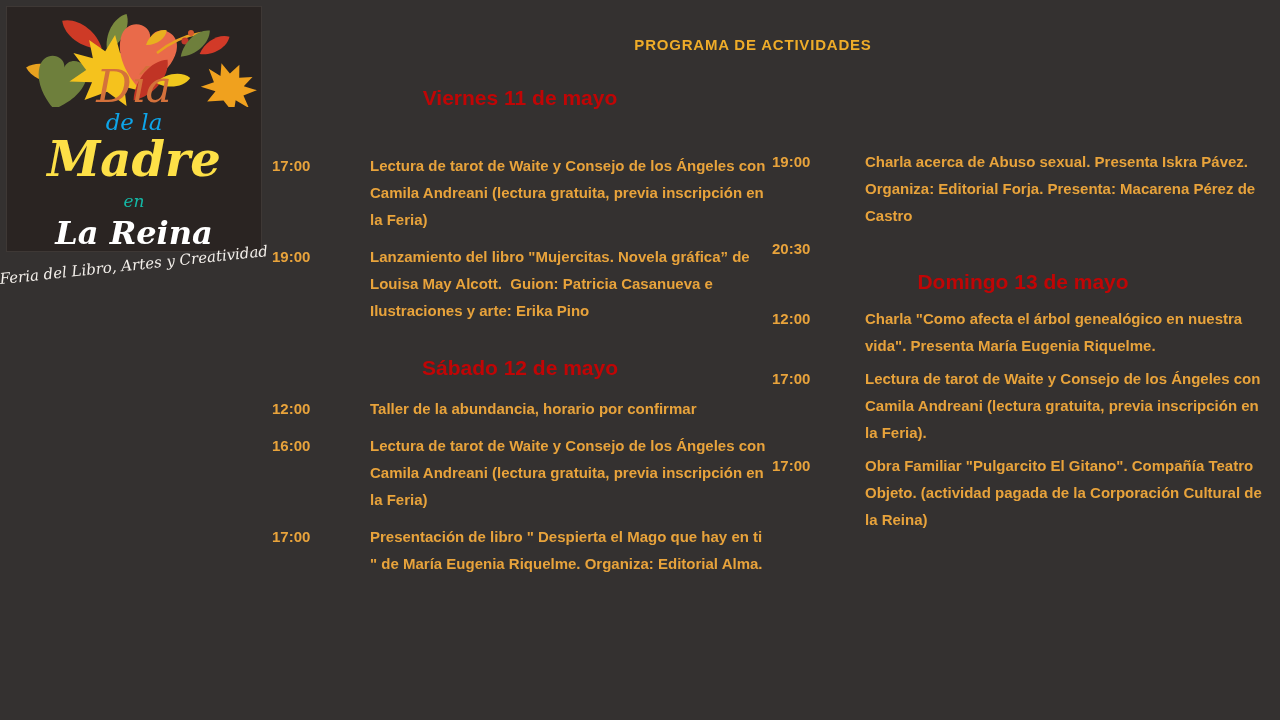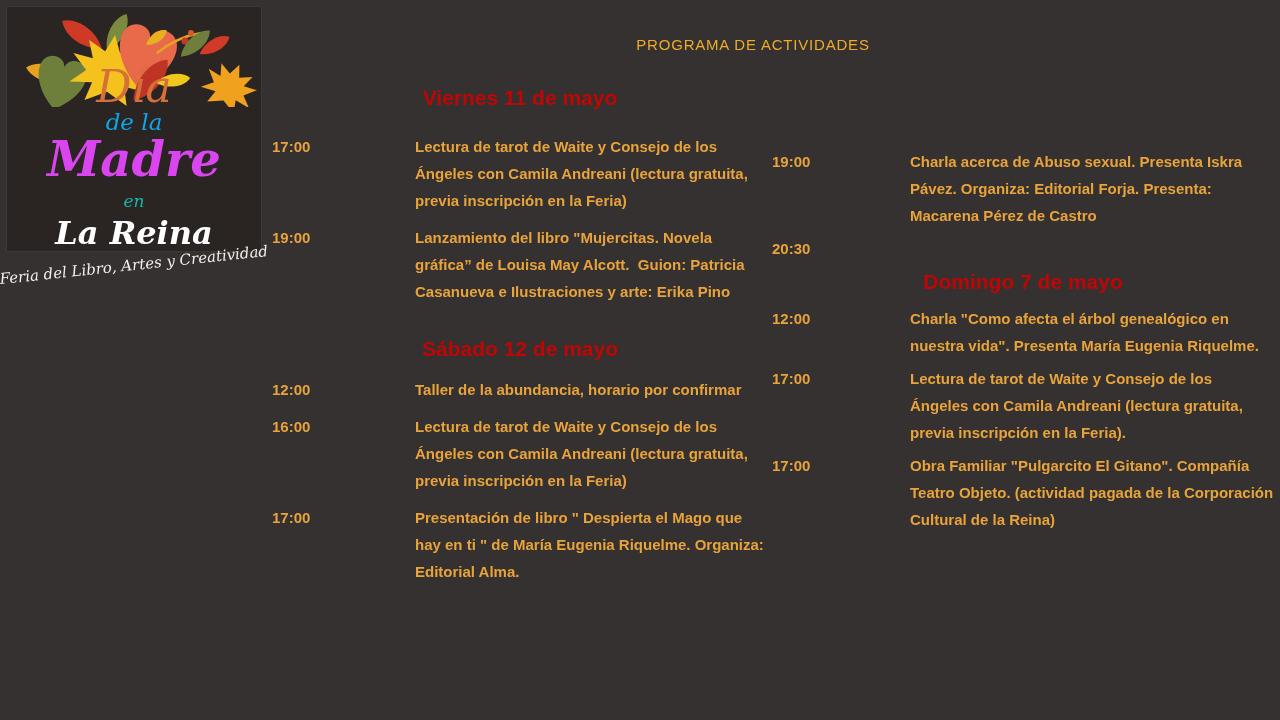--- a/index.html
+++ b/index.html
@@ -16,45 +16,45 @@
   }
   .logo-leaves{position:absolute;left:0;top:2px;width:256px;height:98px;}
   .logo-text{
     position:absolute;left:0;top:58px;width:100%;
     display:flex;flex-direction:column;align-items:center;
     font-family:"DejaVu Serif","Liberation Serif",serif;font-style:italic;
     line-height:1;
   }
   .logo-dia   {font-size:44px;font-weight:400;color:#D4713B;margin-top:0;}
   .logo-dela  {font-size:23px;color:#0ea5e9;margin-top:2px;}
-  .logo-madre {font-size:48px;font-weight:700;color:#d946ef;margin-top:1px;}
+  .logo-madre {font-size:48px;font-weight:700;color:#fde047;margin-top:1px;}
   .logo-en    {font-size:17px;color:#14b8a6;margin-top:10px;}
   .logo-reina {font-size:32px;font-weight:700;color:#ffffff;margin-top:7px;}
   .logo-tag   {font-size:15px;color:#F3EFEA;margin-top:9px;transform:rotate(-6deg);white-space:nowrap;}
 
   
   .main-title{
     position:absolute;left:262px;top:36px;width:982px;
-    text-align:center;color:#EFAC29;font-size:15px;font-weight:400;
+    text-align:center;color:#EFAC29;font-size:15px;font-weight:700;
     letter-spacing:0.8px;
   }
 
   
   .col{position:absolute;color:#E8A33B;font-weight:700;font-size:15px;line-height:27px;}
   .col-left {left:272px;top:84px;width:496px;}
   .col-right{left:772px;top:148px;width:502px;}
 
   .day-heading{
     text-align:center;color:#C00505;font-size:21px;font-weight:700;line-height:27px;
   }
-  .col-left  .day-heading.first {margin:0 0 22px 0;}
+  .col-left  .day-heading.first {margin:0 0 41px 0;}
   .col-left  .day-heading.second{margin:30px 0 14px 0;}
   .col-right .day-heading       {margin:6px 0 10px 0;}
 
-  .row{display:grid;margin-bottom:10px;gap:45px;}
+  .row{display:grid;margin-bottom:10px;}
   .col-left  .row{grid-template-columns:98px 1fr;}
   .col-right .row{grid-template-columns:93px 1fr;margin-bottom:6px;}
   .time{white-space:nowrap;}
   .desc{white-space:pre-wrap;}
   .note{margin:0 0 0 0;white-space:nowrap;}
 </style>
 </head>
 <body>
 
 <div class="logo-box">
@@ -124,21 +124,21 @@
 
 <div class="col col-right">
   <div class="row">
     <div class="time">19:00</div>
     <div class="desc">Charla acerca de Abuso sexual. Presenta Iskra Pávez. Organiza: Editorial Forja. Presenta: Macarena Pérez de Castro</div>
   </div>
   <div class="row">
     <div class="time">20:30</div>
   </div>
 
-  <div class="day-heading">Domingo 7 de mayo</div>
+  <div class="day-heading">Domingo 13 de mayo</div>
 
   <div class="row">
     <div class="time">12:00</div>
     <div class="desc">Charla "Como afecta el árbol genealógico en nuestra vida". Presenta María Eugenia Riquelme.</div>
   </div>
   <div class="row">
     <div class="time">17:00</div>
     <div class="desc">Lectura de tarot de Waite y Consejo de los Ángeles con Camila Andreani (lectura gratuita, previa inscripción en la Feria).</div>
   </div>
   <div class="row">

